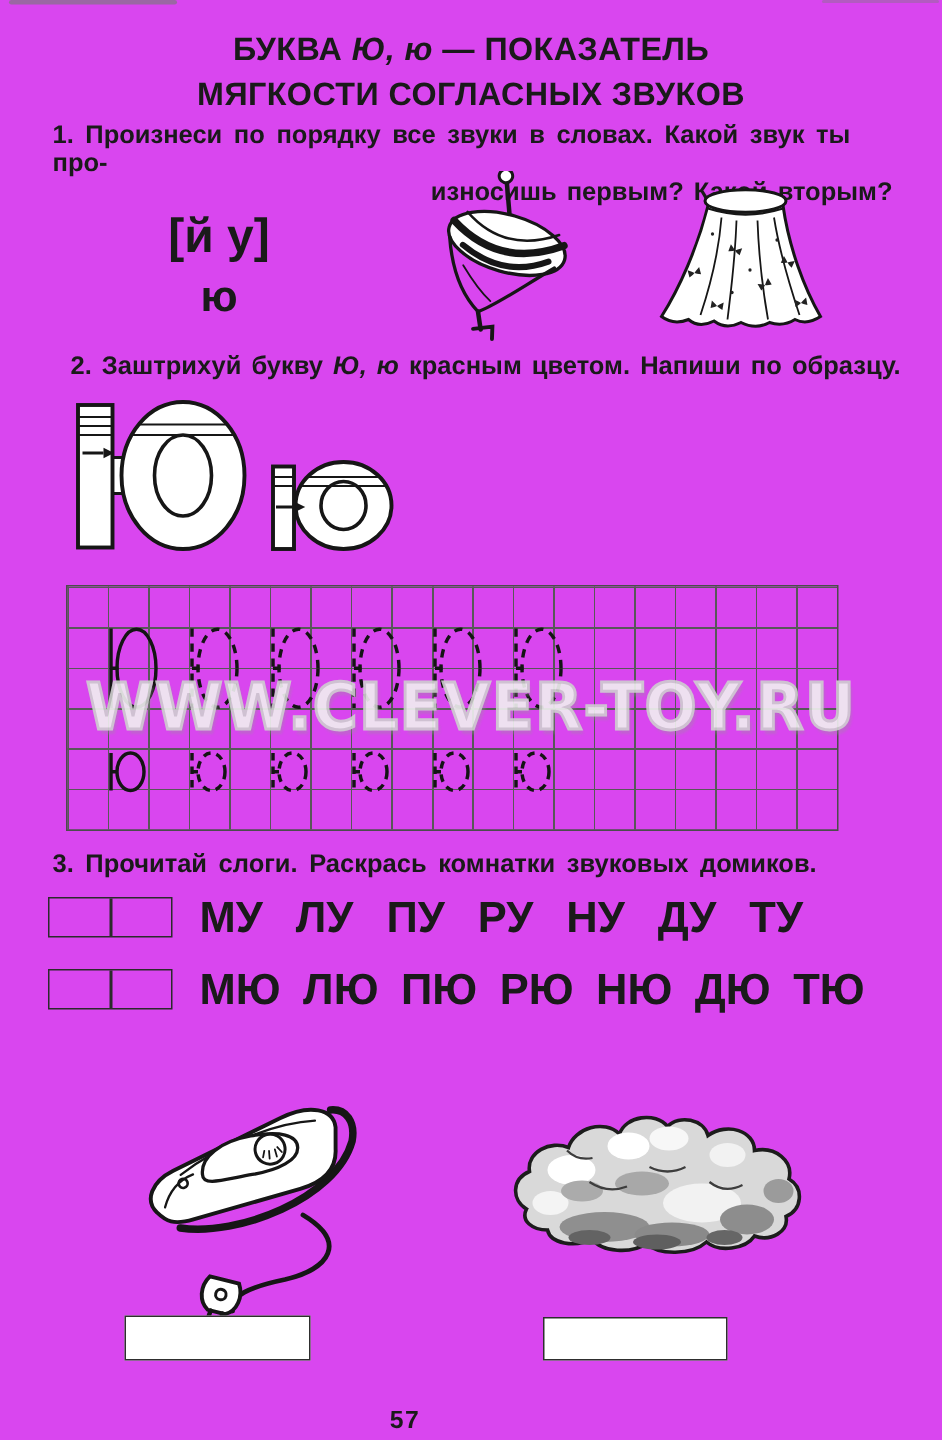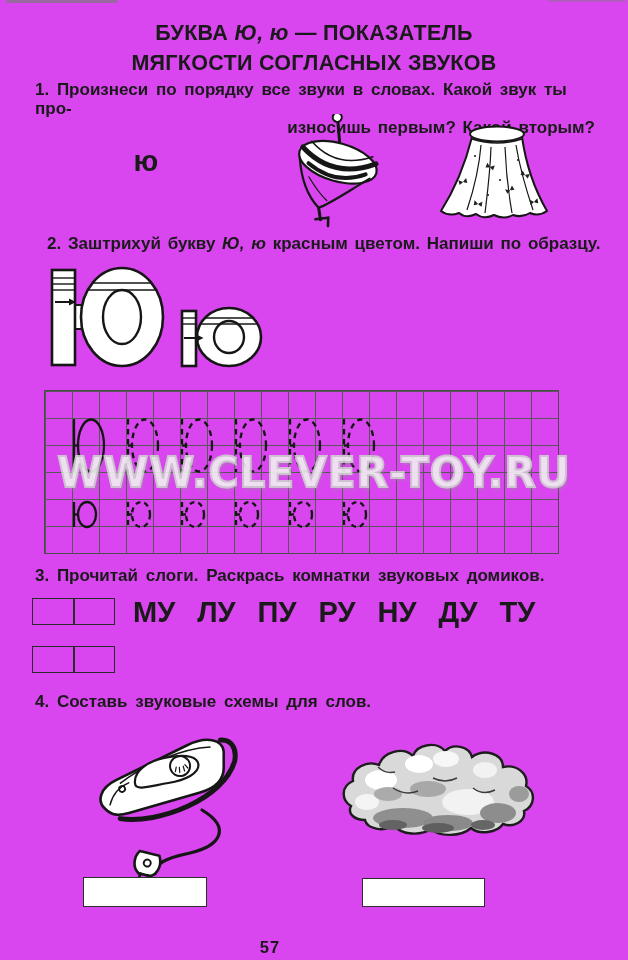--- a/index.html
+++ b/index.html
@@ -56,20 +56,21 @@
     <div><span>БУКВА </span><span class="it">Ю, ю</span><span> — ПОКАЗАТЕЛЬ</span></div>
     <div>МЯГКОСТИ СОГЛАСНЫХ ЗВУКОВ</div>
   </div>
 
   <div class="para" style="top:80px;">
     <div>1. Произнеси по порядку все звуки в словах. Какой звук ты про-</div>
     <div class="ln2">износишь первым? Какой вторым?</div>
   </div>
 
   <div class="sound">
+    <div>[й у]</div>
     <div class="small-letter">ю</div>
   </div>
 
   <svg class="illus" style="left:278px;top:114px;" width="120" height="116" viewBox="0 0 120 116">
     <g transform="rotate(16 58 55)" fill="none" stroke="#161616" stroke-width="2.2" stroke-linecap="round">
       <line x1="54" y1="28" x2="46" y2="7" stroke-width="3"></line>
       <circle cx="45" cy="5" r="4.5" fill="#fff" stroke-width="2"></circle>
       <ellipse cx="58" cy="36" rx="16" ry="6.5" fill="#fff"></ellipse>
       <ellipse cx="58" cy="48" rx="40" ry="19" fill="#fff"></ellipse>
       <path d="M20,43 Q58,66 95,39" stroke-width="5"></path>
@@ -187,22 +188,30 @@
     <span>ПУ</span>
     <span>РУ</span>
     <span>НУ</span>
     <span>ДУ</span>
     <span>ТУ</span>
   </div>
 
   <div class="house-box" style="top:646px;">
       <div class="divider"></div>
     </div>
-
-  <div class="para" style="top:692px;">4. Составь звуковые схемы для слов.</div>
+  <div class="syl-row soft">
+    <span>МЮ</span>
+    <span>ЛЮ</span>
+    <span>ПЮ</span>
+    <span>РЮ</span>
+    <span>НЮ</span>
+    <span>ДЮ</span>
+    <span>ТЮ</span>
+  </div>
+
 
   <svg class="illus" style="left:90px;top:714px;" width="155" height="172" viewBox="0 0 155 172">
     <g fill="none" stroke="#161616" stroke-linecap="round">
       <g transform="rotate(-16 70 62)">
         <path d="M20,92 C55,108 125,102 146,68 C152,56 148,46 138,44" stroke-width="5"></path>
         <path d="M8,78 C2,68 10,57 26,54 L104,40 C126,36 140,44 138,56 L134,70 C131,83 120,89 104,89 L30,89 C16,89 12,85 8,78 Z" stroke-width="2.6" fill="#fff"></path>
         <path d="M30,58 C60,46 100,42 126,48" stroke-width="1.5"></path>
         <path d="M44,62 C46,50 62,44 82,46 C102,48 112,54 110,62 C108,70 94,73 76,71 C58,69 42,70 44,62 Z" stroke-width="2.2" fill="#fff"></path>
         <circle cx="92" cy="58" r="10" stroke-width="2"></circle>
         <path d="M86,62 L88,58 M90,64 L91,59 M95,64 L95,59 M99,62 L97,58" stroke-width="1.2"></path>

